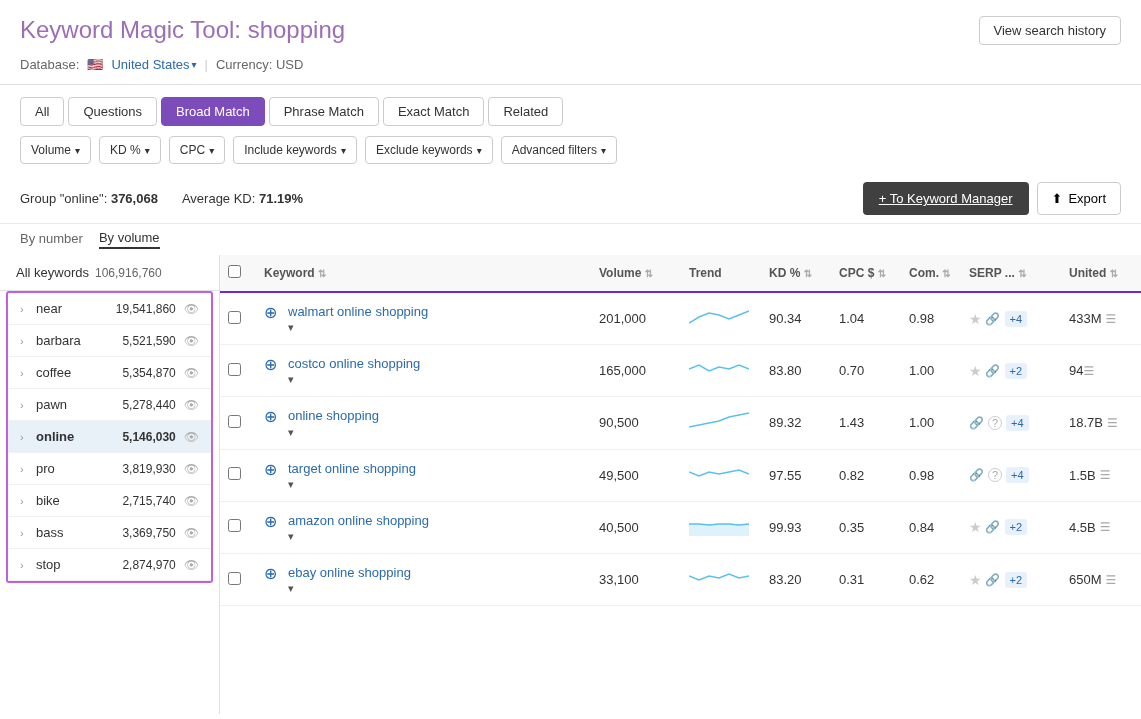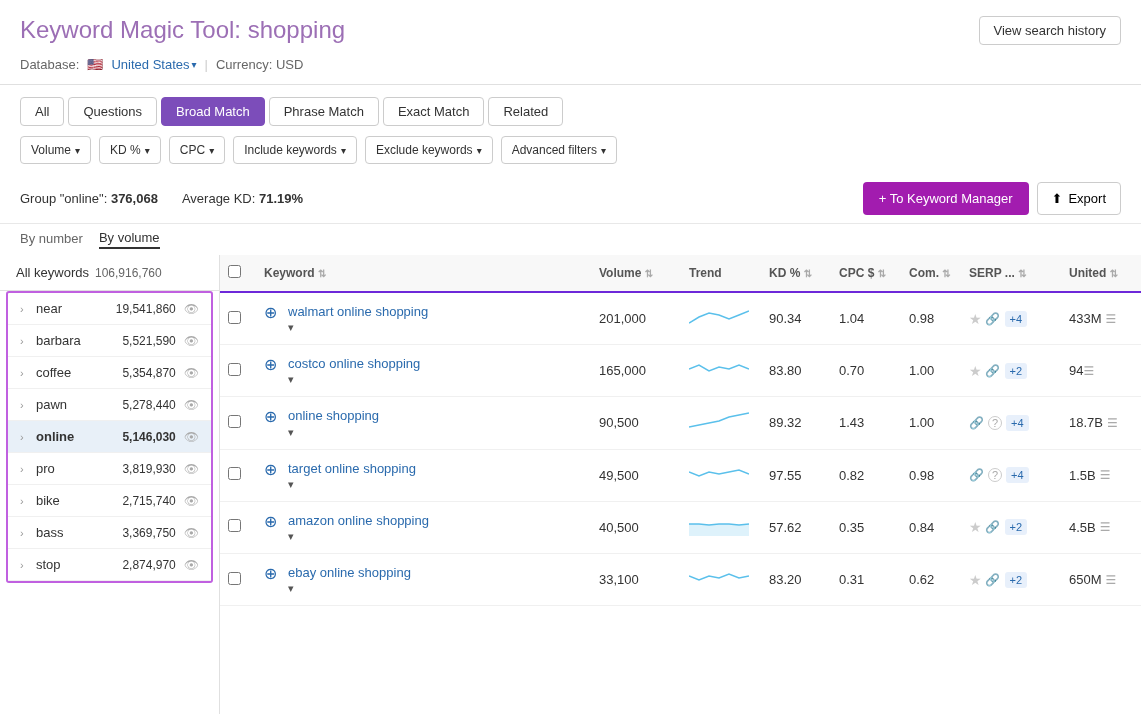--- a/index.html
+++ b/index.html
@@ -20,21 +20,21 @@
     
     .filters-row { padding: 10px 20px; display: flex; gap: 8px; align-items: center; }
     .filter-btn { padding: 6px 10px; border: 1px solid #ccc; border-radius: 4px; cursor: pointer; background: #fff; font-size: 12px; color: #333; display: flex; align-items: center; gap: 4px; }
     .filter-btn .arrow { font-size: 10px; }
     .filter-advanced { background: #fff; }
     
     .stats-row { padding: 8px 20px; display: flex; align-items: center; gap: 24px; border-bottom: 1px solid #e8e8e8; }
     .total-volume-box { border: 2px solid #9c4dba; border-radius: 4px; padding: 6px 14px; font-size: 13px; }
     .total-volume-box .bold { font-weight: 700; }
     .stats-actions { margin-left: auto; display: flex; gap: 8px; }
-    .keyword-manager-btn { background: #a21caf; color: #fff; border: none; padding: 8px 16px; border-radius: 4px; cursor: pointer; font-size: 13px; display: flex; align-items: center; gap: 6px; }
+    .keyword-manager-btn { background: #404040; color: #fff; border: none; padding: 8px 16px; border-radius: 4px; cursor: pointer; font-size: 13px; display: flex; align-items: center; gap: 6px; text-decoration: underline; }
     .export-btn { border: 1px solid #ccc; background: #fff; padding: 8px 14px; border-radius: 4px; cursor: pointer; font-size: 13px; display: flex; align-items: center; gap: 6px; }
     
     .toggle-row { padding: 6px 20px; display: flex; align-items: center; gap: 16px; font-size: 13px; }
     .toggle-opt { cursor: pointer; color: #666; padding-bottom: 2px; }
     .toggle-opt.active { color: #333; border-bottom: 2px solid #333; font-weight: 500; }
     
     .main-content { display: flex; height: calc(100vh - 260px); min-height: 440px; }
     
     .sidebar { width: 220px; min-width: 220px; border-right: 1px solid #e0e0e0; overflow-y: auto; }
     .sidebar-header { padding: 10px 16px; font-size: 13px; color: #333; display: flex; gap: 6px; align-items: center; border-bottom: 1px solid #e0e0e0; }
@@ -434,21 +434,21 @@
               </div>
             </div>
           </td>
           <td>40,500</td>
           <td>
             <svg class="trend-sparkline" viewBox="0 0 60 24">
               <polyline class="trend-line" points="0,10 10,10 20,11 30,10 40,10 50,11 60,10"></polyline>
               <polygon class="trend-fill" points="0,10 10,10 20,11 30,10 40,10 50,11 60,10 60,22 0,22"></polygon>
             </svg>
           </td>
-          <td>57.62</td>
+          <td>99.93</td>
           <td>0.35</td>
           <td>0.84</td>
           <td>
             <div class="actions-cell">
               <span class="star-icon">★</span>
               <span class="link-icon">🔗</span>
               <button class="more-btn">+2</button>
             </div>
           </td>
           <td>

